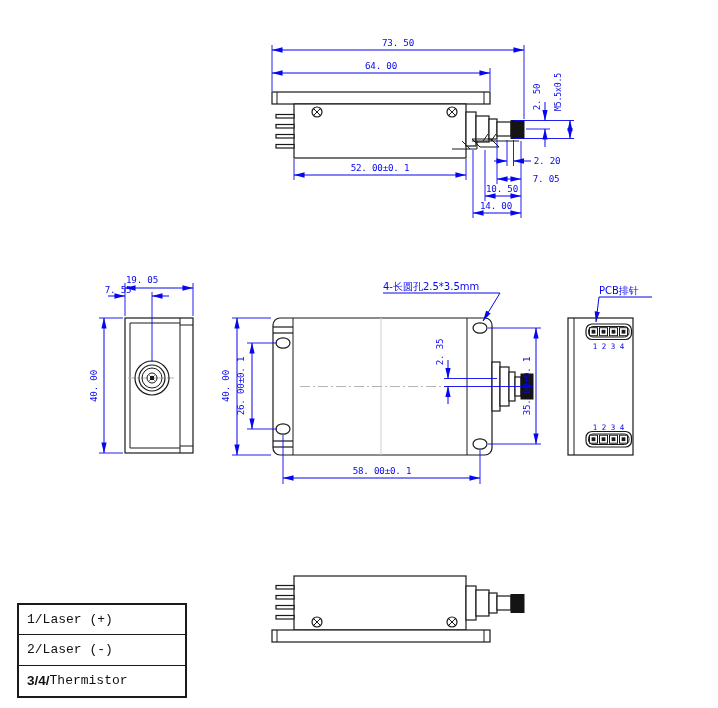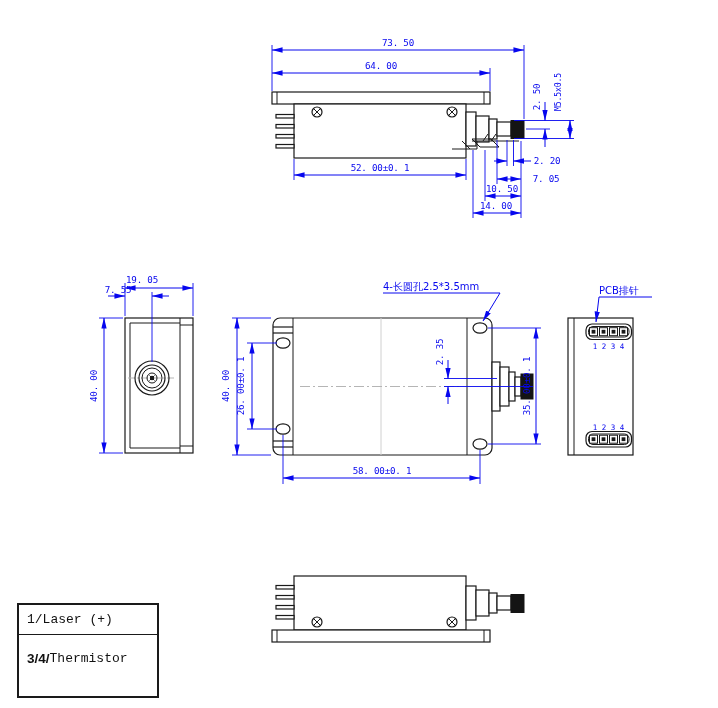--- a/index.html
+++ b/index.html
@@ -17,26 +17,26 @@
   .lgray{stroke:#d0d0d0;stroke-width:1;fill:none;}
   
   .dl{stroke:#0707ee;stroke-width:1;fill:none;}
   .ext{stroke:#0707ee;stroke-width:0.9;fill:none;}
   text.dim{font-family:"DejaVu Sans Mono",monospace;font-size:9.2px;fill:#0707ee;letter-spacing:-0.2px;}
   text.sm{font-size:8.2px;}
   text.cn{font-family:"DejaVu Sans","Liberation Sans",sans-serif;font-size:10px;fill:#0707ee;}
   text.pn{font-family:"DejaVu Sans Mono",monospace;font-size:7.5px;fill:#0707ee;}
   .mid{text-anchor:middle;}
   
-  #legend{position:absolute;left:17px;top:603px;width:142px;height:95px;
+  #legend{position:absolute;left:17px;top:603px;width:170px;height:95px;
           border:2px solid #1a1a1a;box-sizing:border-box;background:#fff;}
   .lrow{height:30.3px;display:flex;align-items:center;padding-left:8px;
         font-family:"Liberation Mono","DejaVu Sans Mono",monospace;
         font-size:13px;color:#111;border-bottom:1.5px solid #1a1a1a;box-sizing:border-box;}
-  .lrow:last-child{border-bottom:none;margin-top:8px;}
+  .lrow:last-child{border-bottom:none;}
   .pref{font-family:"Liberation Sans",sans-serif;font-weight:bold;font-size:13.5px;}
 </style>
 </head>
 <body>
 
 <div id="page">
 
 
   <svg width="718" height="708" viewBox="0 0 718 708">
     <defs>
@@ -299,18 +299,22 @@
       </g>
     </g>
   </svg>
 
   <div id="legend">
     <div class="lrow">
       <span class="pref"></span>
         <span>1/Laser (+)</span>
     </div>
     <div class="lrow">
+      <span class="pref"></span>
+        <span>2/Laser (-)</span>
+    </div>
+    <div class="lrow">
       <span class="pref">3/4/</span>
         <span>Thermistor</span>
     </div>
   </div>
 
 </div>
 
 </body></html>

